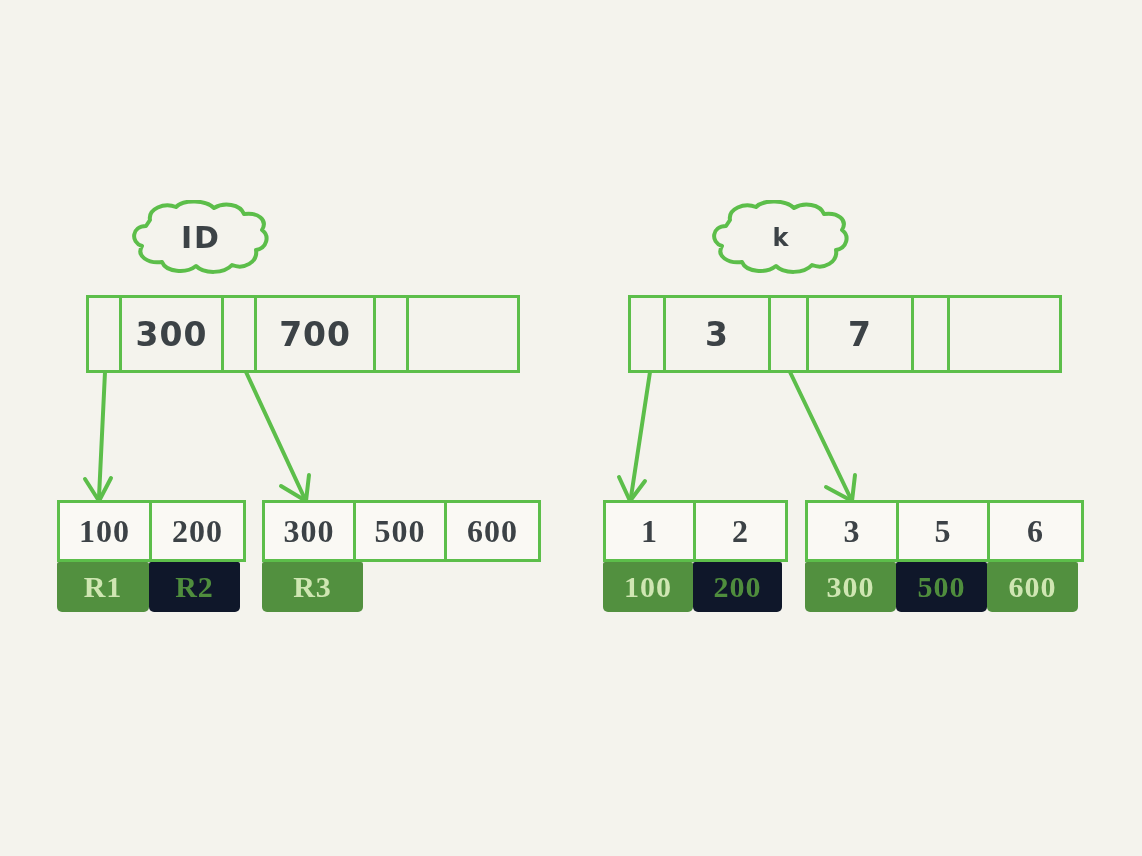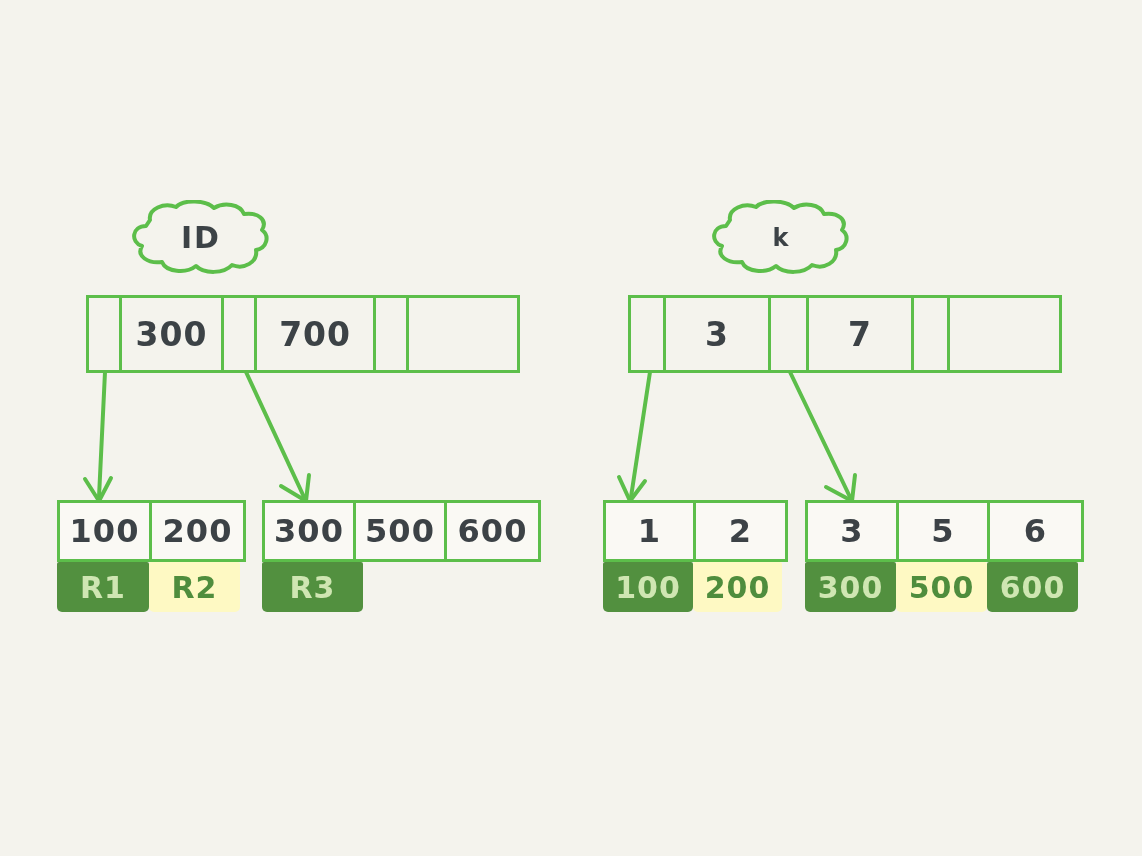--- a/index.html
+++ b/index.html
@@ -62,20 +62,21 @@
   .cell.ptr { }
   .cell.key { }
   .cell.blank { }
 
   #root-id  { left: 86px;  top: 295px; width: 434px; height: 78px; }
   #root-k   { left: 628px; top: 295px; width: 434px; height: 78px; }
 
   
   .leaf {
     position: absolute;
+    font-family: Liberation Serif, serif;
   }
   .leaf .keys {
     display: flex;
     box-sizing: border-box;
     border: 3px solid #5cbe4a;
     background: #faf9f4;
   }
   .leaf .keys .kcell {
     box-sizing: border-box;
     border-right: 3px solid #5cbe4a;
@@ -99,21 +100,21 @@
     display: flex;
     align-items: center;
     justify-content: center;
     font-size: 30px;
     font-weight: 600;
     letter-spacing: 1px;
     border-radius: 2px 2px 5px 5px;
     text-align: center;
   }
   .vcell.dark  { background: #52903f; color: #cfe6b2; }
-  .vcell.light { background: #fef9c3; color: #4f8d3d; }
+  .vcell.light { background: #0f172a; color: #4f8d3d; }
 
   
   #arrows { pointer-events: none; }
 </style>
 </head>
 <body>
 
 <svg class="layer" id="arrows" width="1142" height="856" viewBox="0 0 1142 856">
   <g fill="none" stroke="#5cbe4a" stroke-width="4" stroke-linecap="round" stroke-linejoin="round">
 

